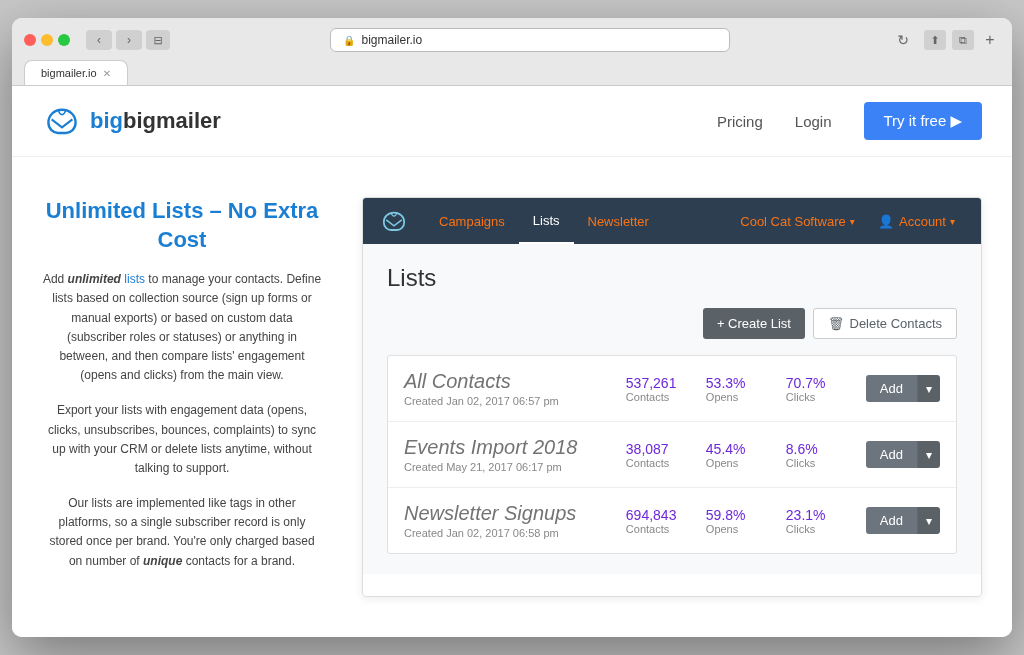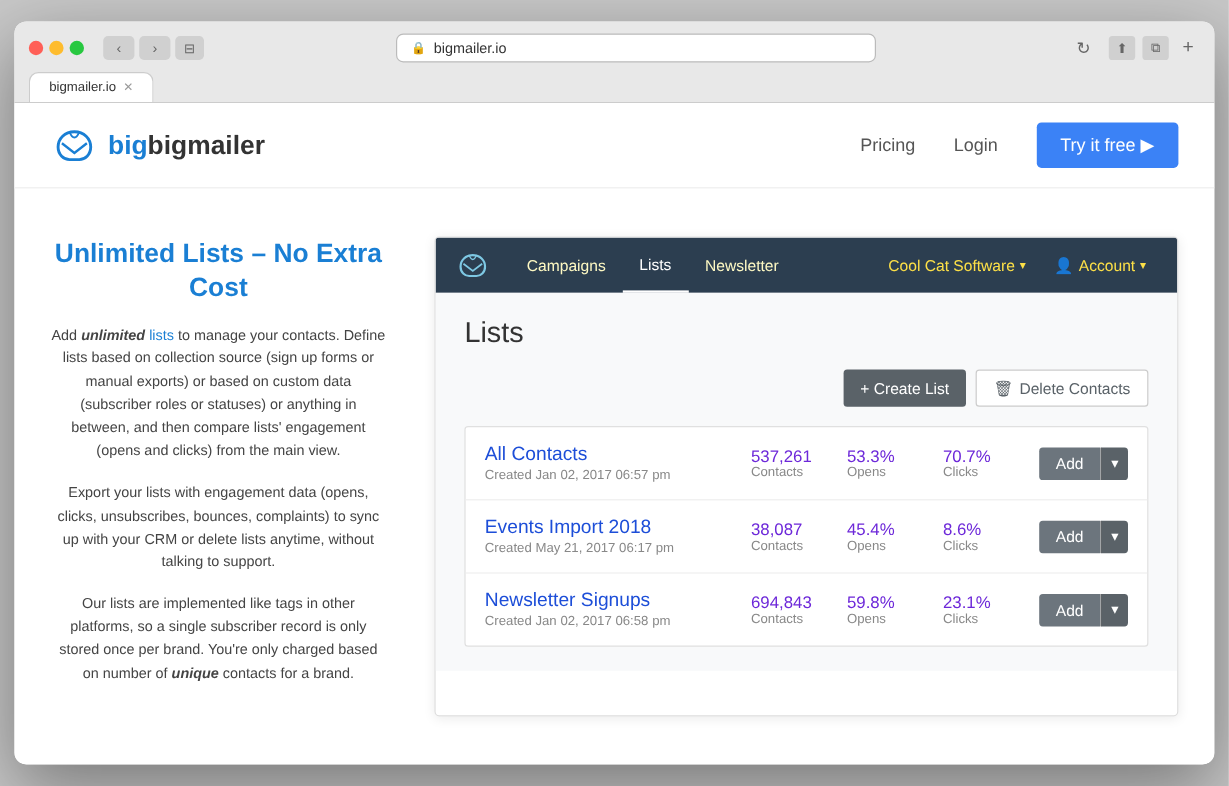--- a/index.html
+++ b/index.html
@@ -224,21 +224,21 @@
       height: 46px;
     }
 
     .app-nav-logo {
       width: 30px;
       height: 24px;
       margin-right: 16px;
     }
 
     .app-nav-item {
-      color: #fef9c3;
+      color: #f97316;
       font-size: 13px;
       padding: 0 14px;
       height: 46px;
       display: flex;
       align-items: center;
       cursor: pointer;
       text-decoration: none;
     }
 
     .app-nav-item.active {
@@ -247,21 +247,21 @@
     }
 
     .app-nav-right {
       margin-left: auto;
       display: flex;
       align-items: center;
       gap: 4px;
     }
 
     .app-nav-dropdown {
-      color: #fde047;
+      color: #f97316;
       font-size: 13px;
       display: flex;
       align-items: center;
       gap: 4px;
       cursor: pointer;
       padding: 0 10px;
       text-align: center;
     }
 
     .app-nav-dropdown .caret { font-size: 10px; }
@@ -323,24 +323,25 @@
     }
 
     .list-row:last-child { border-bottom: none; }
 
     .list-info {
       flex: 1;
       min-width: 140px;
     }
 
     .list-name {
-      color: #1d4ed8;
-      font-size: 16px;
+      color: #737373;
+      font-size: 20px;
       font-weight: 500;
       text-decoration: none;
+      font-style: italic;
     }
 
     .list-created {
       font-size: 11px;
       color: #888;
       margin-top: 2px;
     }
 
     .list-stat {
       text-align: left;

